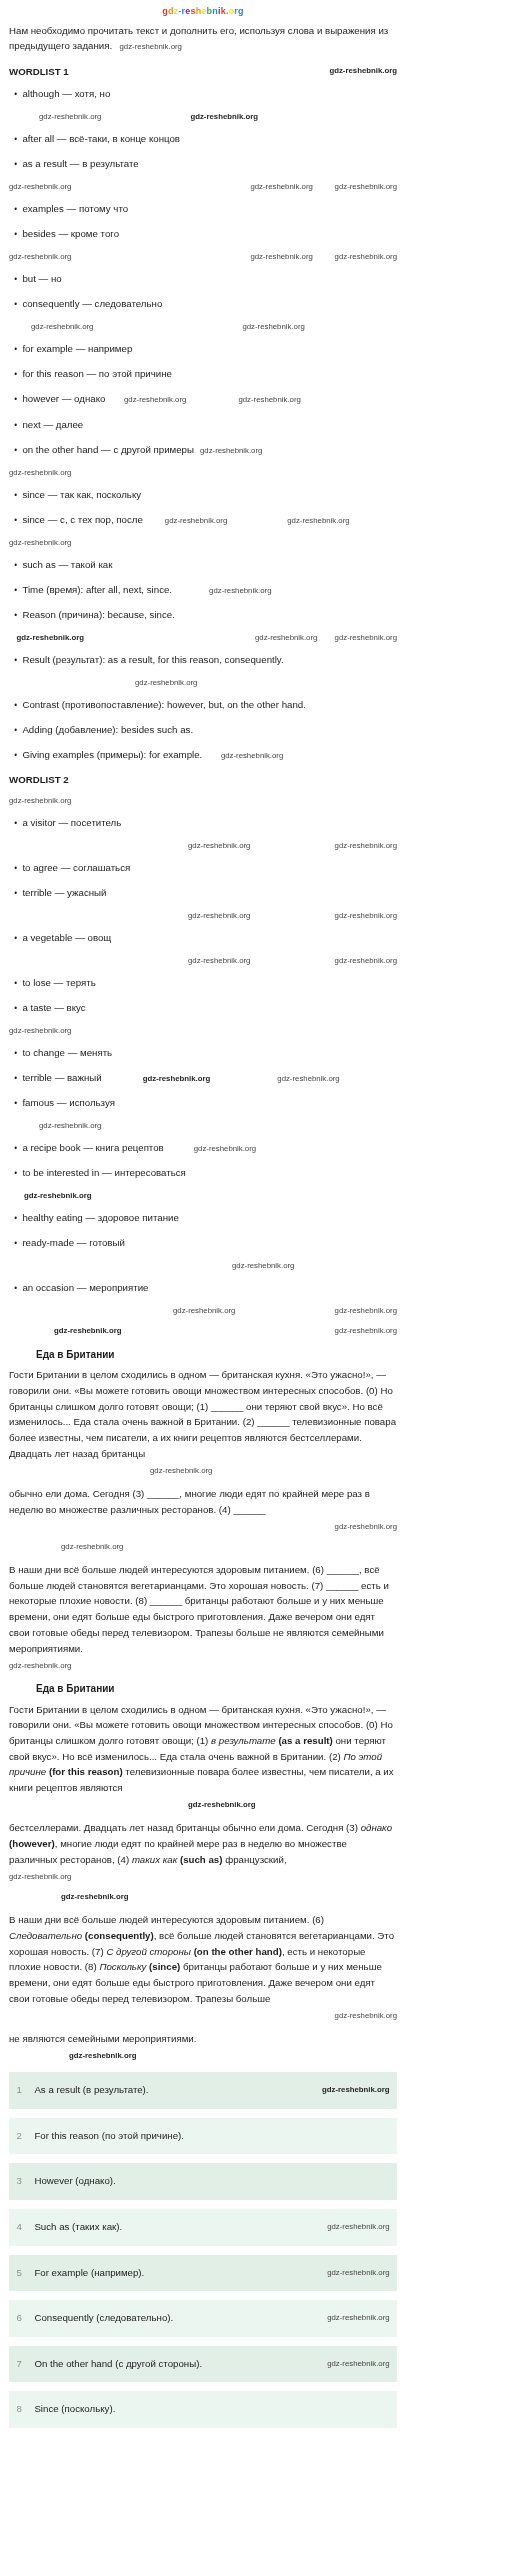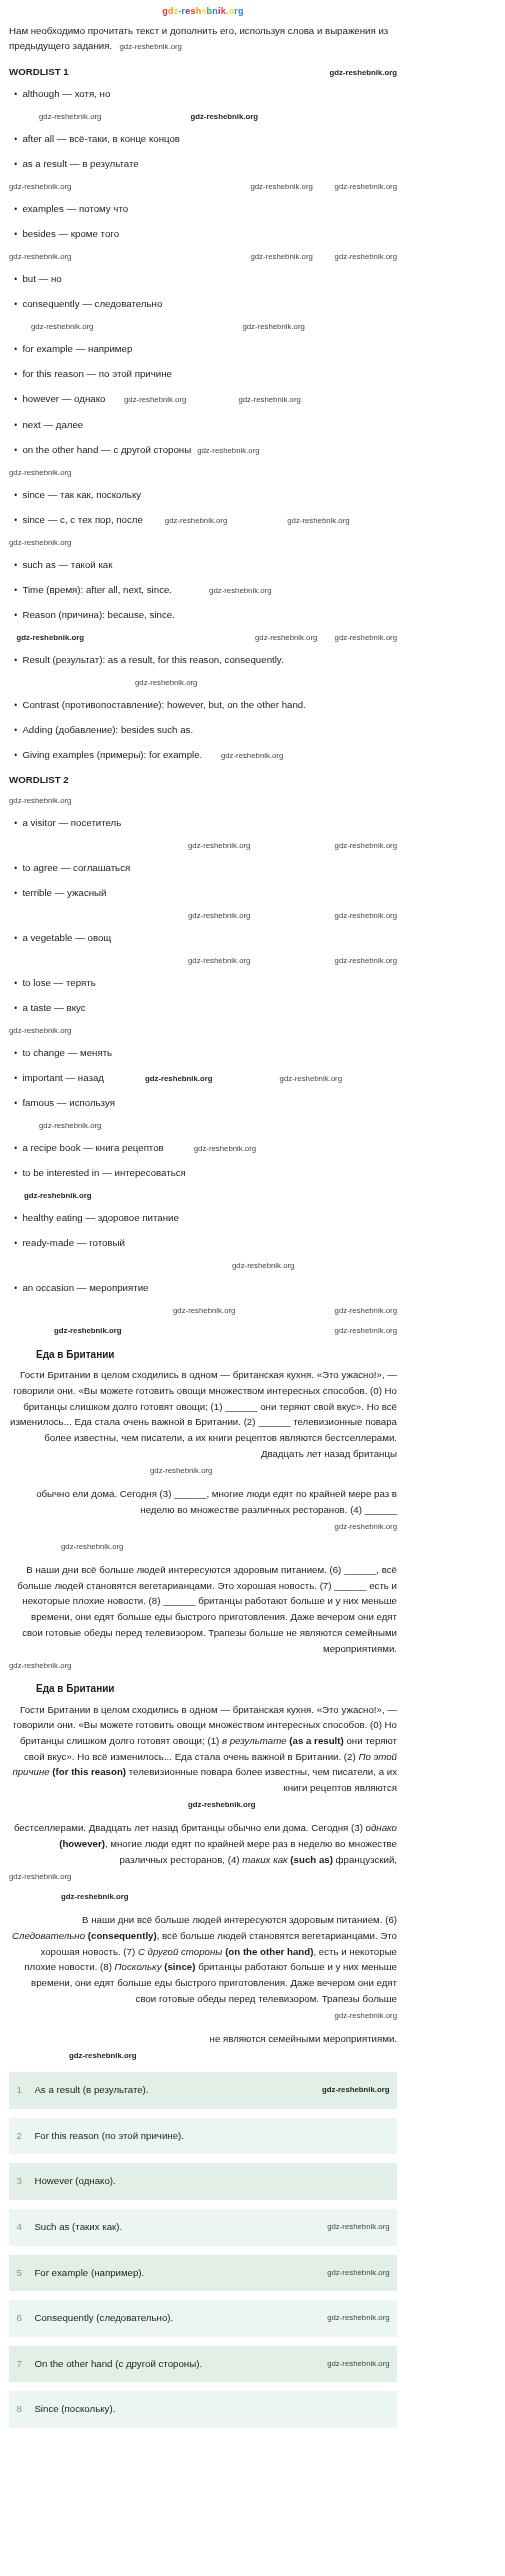--- a/index.html
+++ b/index.html
@@ -1,31 +1,31 @@
 <!DOCTYPE html>
 <html style="font-size:12px"><head>
 <meta charset="utf-8">
 <style>
   html,body{margin:0;padding:0;background:#ffffff;}
   body{width:506px;color:#1c1c1c;font-family:"Liberation Sans",sans-serif;}
   .page{box-sizing:border-box;width:406px;padding:4.5px 9px 7.4px;}
   .logo{display:block;text-align:center;font-size:9px;font-weight:700;margin:1.5px 0 7.4px;letter-spacing:0.2px;cursor:pointer;}
   .intro{font-size:9.7px;line-height:1.55;margin:0 0 10.4px;}
   .intro .wm{margin-left:7.4px;}
-  .sec-head{display:flex;justify-content:space-between;align-items:flex-end;margin:12px 0 10.4px;}
+  .sec-head{display:flex;justify-content:space-between;align-items:flex-start;margin:12px 0 10.4px;}
   .sec-title{font-size:9.7px;font-weight:700;}
   .item{display:flex;align-items:baseline;font-size:9.7px;line-height:1.45;margin:0 0 11px;}
   .bullet{flex:0 0 13.4px;text-align:center;font-size:8.2px;}
   .item-text{}
   .wm{font-size:7.8px;color:#454545;white-space:nowrap;}
   .wm-b{font-weight:700;color:#252525;}
   .wm-row{display:flex;align-items:center;margin:1.5px 0 11px;min-height:9px;}
   .ml-a{margin-left:auto;}
   .food-title{font-size:10px;font-weight:700;margin:13.4px 0 7.4px;padding-left:27px;}
-  .para{font-size:9.7px;line-height:1.62;margin:0 0 4.5px;text-align:right;}
+  .para{font-size:9.7px;line-height:1.62;margin:0 0 4.5px;}
   .it{font-style:italic;}
   .b{font-weight:700;}
   .answers{margin-top:12px;}
   .arow{display:flex;align-items:center;box-sizing:border-box;padding:12px 7.4px;margin-bottom:9px;font-size:9.7px;line-height:1.3;}
   .arow:nth-child(odd){background:#e1efe6;}
   .arow:nth-child(even){background:#ecf6f0;}
   .anum{flex:0 0 18px;color:#8f8f8f;}
   .arow .wm{margin-left:auto;}
 </style>
 </head>
@@ -109,21 +109,21 @@
       <span class="item-text">however — однако</span>
       <span class="wm" style="margin-left:18.6px">gdz-reshebnik.org</span>
       <span class="wm" style="margin-left:52px">gdz-reshebnik.org</span>
     </div>
   <div class="item">
       <span class="bullet">•</span>
       <span class="item-text">next — далее</span>
     </div>
   <div class="item">
       <span class="bullet">•</span>
-      <span class="item-text">on the other hand — с другой стороны</span>
+      <span class="item-text">on the other hand — с другой примеры</span>
       <span class="wm" style="margin-left:6px">gdz-reshebnik.org</span>
     </div>
 
   <div class="wm-row">
       <span class="wm">gdz-reshebnik.org</span>
     </div>
 
   <div class="item">
       <span class="bullet">•</span>
       <span class="item-text">since — так как, поскольку</span>
@@ -231,21 +231,21 @@
   <div class="wm-row">
       <span class="wm">gdz-reshebnik.org</span>
     </div>
 
   <div class="item">
       <span class="bullet">•</span>
       <span class="item-text">to change — менять</span>
     </div>
   <div class="item">
       <span class="bullet">•</span>
-      <span class="item-text">important — назад</span>
+      <span class="item-text">terrible — важный</span>
       <span class="wm wm-b" style="margin-left:41px">gdz-reshebnik.org</span>
       <span class="wm" style="margin-left:67px">gdz-reshebnik.org</span>
     </div>
   <div class="item">
       <span class="bullet">•</span>
       <span class="item-text">famous — используя</span>
     </div>
   <div class="wm-row">
       <span class="wm" style="margin-left:30px">gdz-reshebnik.org</span>
     </div>

